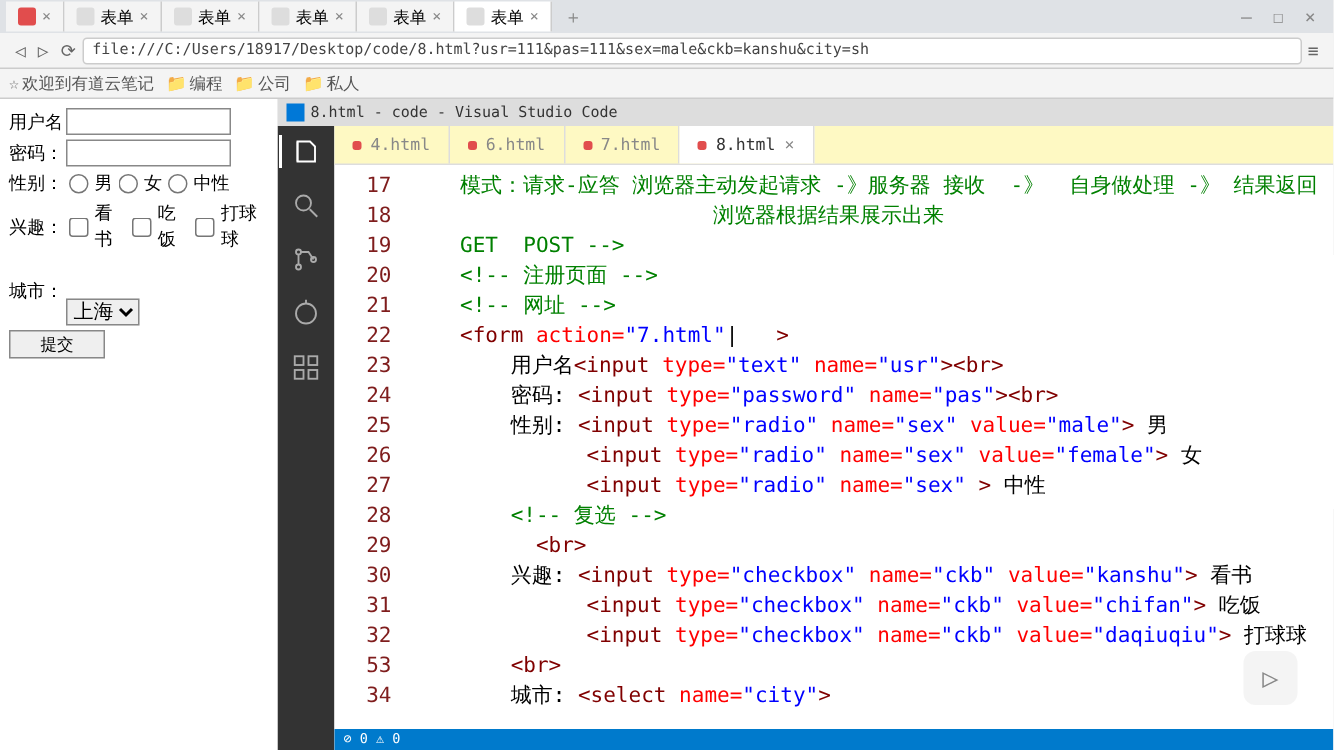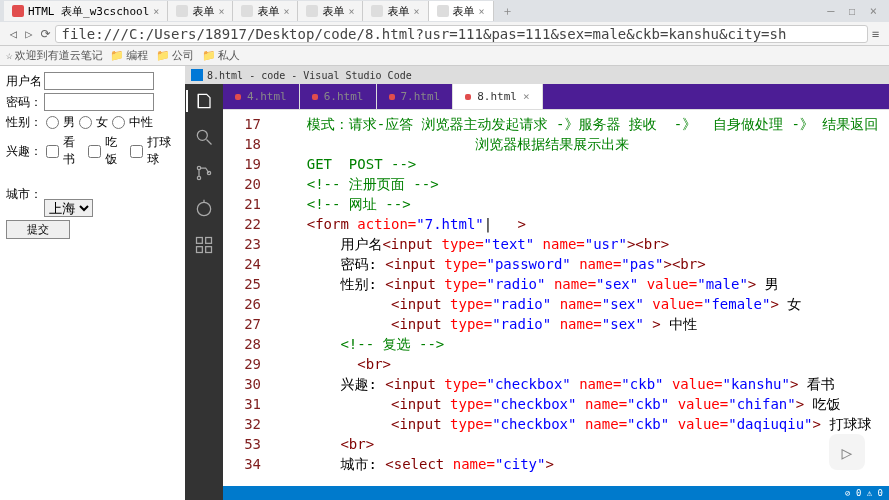--- a/index.html
+++ b/index.html
@@ -10,21 +10,21 @@
 .browser-tab { background: #f4f4f4; height: 20px; padding: 0 8px; display: flex; align-items: center; gap: 4px; font-size: 11px; border-right: 1px solid #ccc; }
 .browser-tab.active { background: #fff; }
 .tab-favicon { width: 12px; height: 12px; background: #e14d4d; border-radius: 2px; }
 .tab-favicon.blank { background: #ddd; }
 .tab-close { color: #888; font-size: 10px; }
 .tab-add { padding: 0 8px; color: #888; }
 .window-controls { margin-left: auto; display: flex; gap: 14px; padding-right: 12px; color: #888; }
 
 .addr-bar { background: #f4f4f4; height: 24px; display: flex; align-items: center; padding: 0 6px; border-bottom: 1px solid #ccc; }
 .addr-icon { color: #666; margin: 0 4px; font-size: 12px; }
-.addr-input { flex: 1; height: 18px; border: 1px solid #ccc; border-radius: 3px; padding: 0 6px; font-size: 14px; color: #444; background: #fff; }
+.addr-input { flex: 1; height: 18px; border: 1px solid #ccc; border-radius: 3px; padding: 0 6px; font-size: 10px; color: #444; background: #fff; }
 
 .bookmarks { background: #f4f4f4; height: 20px; display: flex; align-items: center; padding: 0 6px; font-size: 11px; color: #555; border-bottom: 1px solid #ccc; gap: 8px; }
 .bookmarks span { display: flex; align-items: center; gap: 2px; }
 
 
 .main { display: flex; height: calc(100% - 66px); }
 
 
 .page { width: 185px; background: #fff; padding: 6px; font-size: 12px; }
 .form-row { display: flex; align-items: center; margin-bottom: 3px; gap: 2px; }
@@ -40,45 +40,44 @@
 .vs-title .icon { width: 12px; height: 12px; background: #0078d7; margin-right: 4px; }
 .vs-menu { background: #ddd; height: 16px; display: flex; align-items: center; padding: 0 6px; font-size: 10px; color: #333; gap: 6px; }
 
 .vs-body { flex: 1; display: flex; overflow: hidden; }
 .activity-bar { width: 38px; background: #333; display: flex; flex-direction: column; align-items: center; padding-top: 6px; gap: 14px; }
 .act-icon { width: 22px; height: 22px; display: flex; align-items: center; justify-content: center; color: #aaa; }
 .act-icon.active { color: #fff; border-left: 2px solid #fff; width: 36px; }
 .act-icon svg { width: 20px; height: 20px; fill: none; stroke: currentColor; stroke-width: 1.5; }
 
 .editor { flex: 1; display: flex; flex-direction: column; background: #fff; }
-.editor-tabs { height: 26px; background: #4c1d95; display: flex; align-items: center; border-bottom: 1px solid #ddd; }
+.editor-tabs { height: 26px; background: #fef9c3; display: flex; align-items: center; border-bottom: 1px solid #ddd; }
 .ed-tab { padding: 0 12px; height: 100%; display: flex; align-items: center; gap: 6px; font-size: 11px; color: #888; border-right: 1px solid #ddd; }
 .ed-tab.active { background: #fff; color: #333; }
 .ed-tab .dot { width: 6px; height: 6px; background: #e14d4d; border-radius: 2px; }
 .ed-close { color: #888; font-size: 11px; }
 
 .code-area { flex: 1; display: flex; overflow: hidden; font-family: Consolas, monospace; font-size: 14px; }
 .gutter { width: 50px; text-align: right; padding-right: 12px; color: #7f1d1d; background: #fff; line-height: 20px; padding-top: 4px; }
 .code { flex: 1; line-height: 20px; padding-top: 4px; white-space: pre; overflow: hidden; }
 .code .c-txt { color: #000; }
 .code .c-comment { color: #008000; }
 .code .c-tag { color: #800000; }
 .code .c-attr { color: #ff0000; }
 .code .c-str { color: #0000ff; }
 
-.status-bar { height: 14px; background: #007acc; color: #fff; font-size: 9px; display: flex; align-items: center; padding: 0 6px; gap: 6px; justify-content: flex-end; }
+.status-bar { height: 14px; background: #007acc; color: #fff; font-size: 9px; display: flex; align-items: center; padding: 0 6px; gap: 6px; }
 .overlay-play { position: absolute; right: 24px; bottom: 30px; width: 36px; height: 36px; border-radius: 8px; background: rgba(240,240,240,.7); display: flex; align-items: center; justify-content: center; color: #888; font-size: 18px; }
 </style>
 </head>
 <body>
 
 <div class="browser-tabs">
   <div class="browser-tab">
       <span class="tab-favicon"></span>
-      <span>HTML 表单_w3cschool</span>
       <span class="tab-close">×</span>
     </div>
   <div class="browser-tab">
       <span class="tab-favicon blank"></span>
       <span>表单</span>
       <span class="tab-close">×</span>
     </div>
   <div class="browser-tab">
       <span class="tab-favicon blank"></span>
       <span>表单</span>

